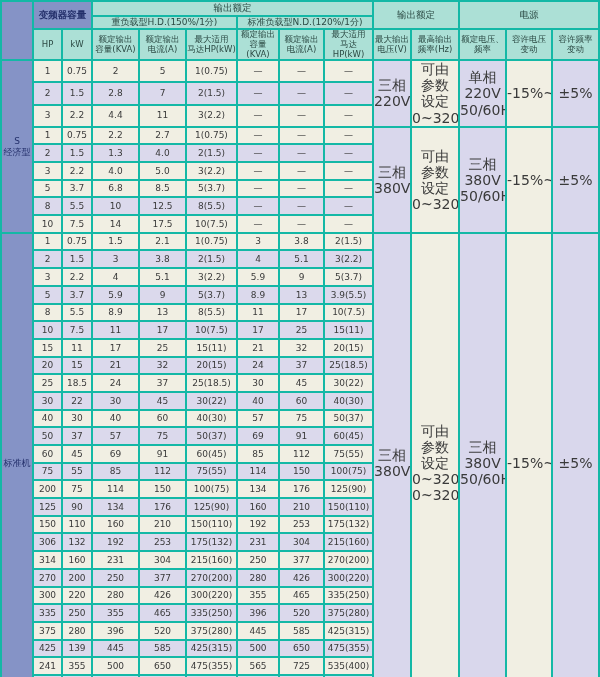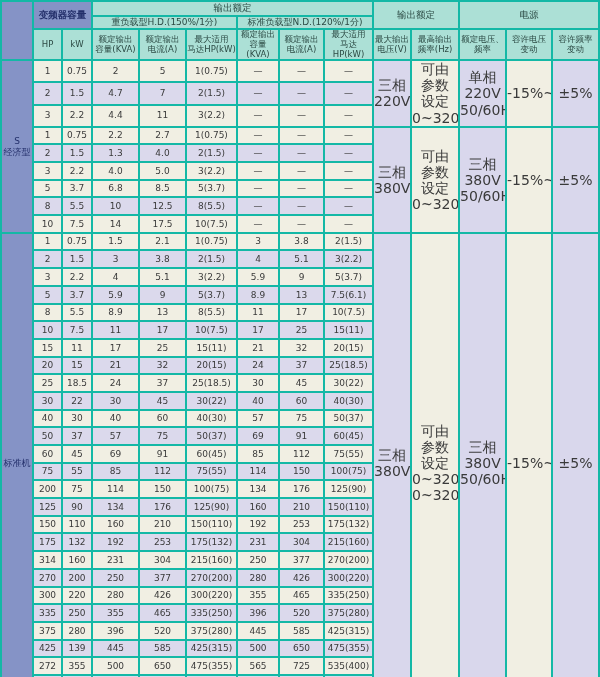--- a/index.html
+++ b/index.html
@@ -101,21 +101,21 @@
 设定
 0~320Hz</td>
           <td class="spanv sp-lav" rowspan="3">单相220V
 50/60Hz</td>
           <td class="spanv sp-cream" rowspan="3">-15%~+10%</td>
           <td class="spanv sp-lav" rowspan="3">±5%</td>
         </tr>
         <tr>
           <td class="body c1">2</td>
           <td class="body c1">1.5</td>
-          <td class="body c1">4.7</td>
+          <td class="body c1">2.8</td>
           <td class="body c1">7</td>
           <td class="body c1">2(1.5)</td>
           <td class="body c1">—</td>
           <td class="body c1">—</td>
           <td class="body c1">—</td>
         </tr>
         <tr>
           <td class="body c0">3</td>
           <td class="body c0">2.2</td>
           <td class="body c0">4.4</td>
@@ -238,21 +238,21 @@
           <td class="body c0">5(3.7)</td>
         </tr>
         <tr>
           <td class="body c1">5</td>
           <td class="body c1">3.7</td>
           <td class="body c1">5.9</td>
           <td class="body c1">9</td>
           <td class="body c1">5(3.7)</td>
           <td class="body c1">8.9</td>
           <td class="body c1">13</td>
-          <td class="body c1">7.5(6.1)</td>
+          <td class="body c1">3.9(5.5)</td>
         </tr>
         <tr>
           <td class="body c0">8</td>
           <td class="body c0">5.5</td>
           <td class="body c0">8.9</td>
           <td class="body c0">13</td>
           <td class="body c0">8(5.5)</td>
           <td class="body c0">11</td>
           <td class="body c0">17</td>
           <td class="body c0">10(7.5)</td>
@@ -371,21 +371,21 @@
           <td class="body c0">150</td>
           <td class="body c0">110</td>
           <td class="body c0">160</td>
           <td class="body c0">210</td>
           <td class="body c0">150(110)</td>
           <td class="body c0">192</td>
           <td class="body c0">253</td>
           <td class="body c0">175(132)</td>
         </tr>
         <tr>
-          <td class="body c1">175</td>
+          <td class="body c1">306</td>
           <td class="body c1">132</td>
           <td class="body c1">192</td>
           <td class="body c1">253</td>
           <td class="body c1">175(132)</td>
           <td class="body c1">231</td>
           <td class="body c1">304</td>
           <td class="body c1">215(160)</td>
         </tr>
         <tr>
           <td class="body c0">314</td>
@@ -441,21 +441,21 @@
           <td class="body c1">425</td>
           <td class="body c1">139</td>
           <td class="body c1">445</td>
           <td class="body c1">585</td>
           <td class="body c1">425(315)</td>
           <td class="body c1">500</td>
           <td class="body c1">650</td>
           <td class="body c1">475(355)</td>
         </tr>
         <tr>
-          <td class="body c0">272</td>
+          <td class="body c0">241</td>
           <td class="body c0">355</td>
           <td class="body c0">500</td>
           <td class="body c0">650</td>
           <td class="body c0">475(355)</td>
           <td class="body c0">565</td>
           <td class="body c0">725</td>
           <td class="body c0">535(400)</td>
         </tr>
         <tr>
           <td class="body c1">535</td>

